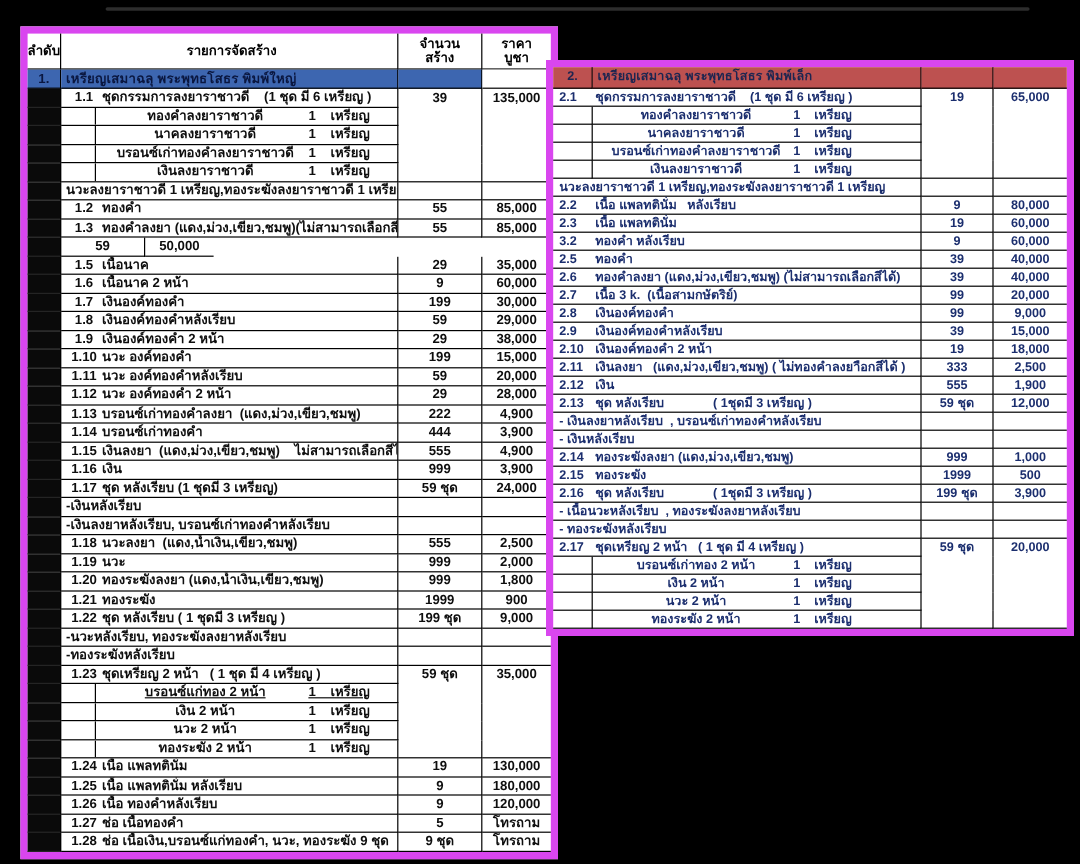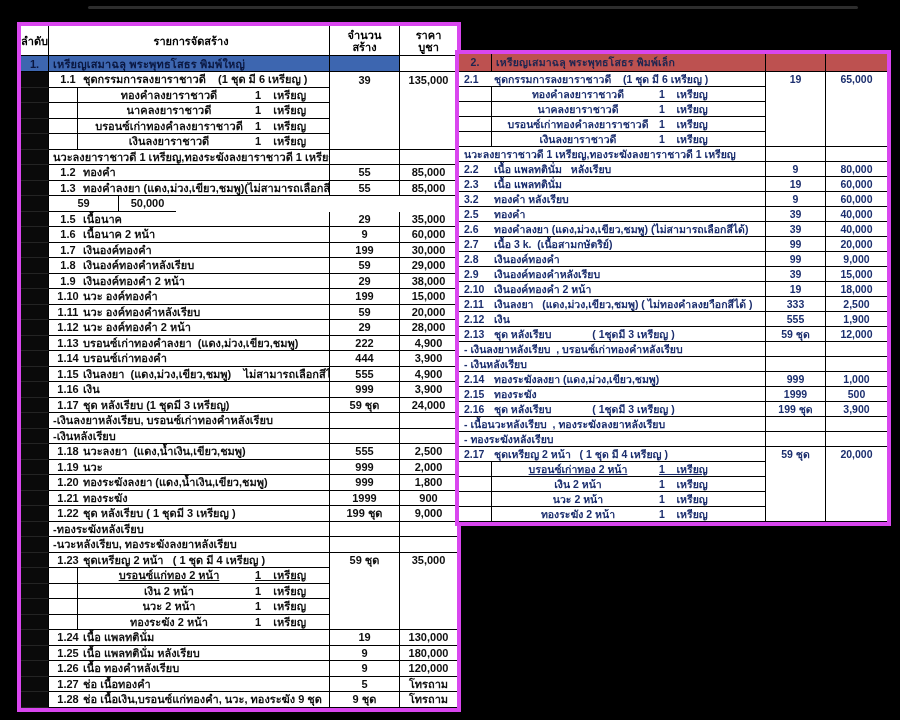--- a/index.html
+++ b/index.html
@@ -1,21 +1,21 @@
 <!DOCTYPE html>
 <html><head>
 <meta charset="utf-8">
 <style>
   html,body{margin:0;padding:0;}
   body{
     width:900px;height:720px;position:relative;background:#000;
     font-family:"Liberation Sans",sans-serif;font-weight:bold;overflow:hidden;
   }
   .scratch{position:absolute;left:88px;top:6px;width:770px;height:3px;background:#3c3c3c;opacity:.75;border-radius:2px;}
-  .tbl{position:absolute;background:#fff;border:4px solid #d946ef;}
+  .tbl{position:absolute;background:#fff;border:6px solid #d946ef;}
   .tbl-left{
     left:17px;top:22px;width:436px;font-size:11px;line-height:14px;
     --rh:15.5px;--bh:16px;--w-num:28px;--w-desc:281px;--w-qty:70px;--w-price:57px;
   }
   .tbl-right{
     left:455px;top:50px;width:428px;font-size:10.5px;line-height:13px;
     --rh:15px;--bh:18px;--w-num:33px;--w-desc:274px;--w-qty:60px;--w-price:61px;
   }
   .row{display:flex;}
   .cell{
@@ -187,27 +187,27 @@
       <div class="cell c-price">3,900</div>
     </div>
     <div class="row">
       <div class="cell c-num blackcol"></div>
       <div class="cell c-desc"><div class="inum">1.17</div><div class="">ชุด หลังเรียบ (1 ชุดมี 3 เหรียญ)</div></div>
       <div class="cell c-qty">59 ชุด</div>
       <div class="cell c-price">24,000</div>
     </div>
     <div class="row">
       <div class="cell c-num blackcol"></div>
+      <div class="cell c-desc">-เงินหลังเรียบ</div>
+      <div class="cell c-qty"></div>
+      <div class="cell c-price"></div>
+    </div>
+    <div class="row">
+      <div class="cell c-num blackcol"></div>
       <div class="cell c-desc">-เงินลงยาหลังเรียบ, บรอนซ์เก่าทองคำหลังเรียบ</div>
-      <div class="cell c-qty"></div>
-      <div class="cell c-price"></div>
-    </div>
-    <div class="row">
-      <div class="cell c-num blackcol"></div>
-      <div class="cell c-desc">-เงินหลังเรียบ</div>
       <div class="cell c-qty"></div>
       <div class="cell c-price"></div>
     </div>
     <div class="row">
       <div class="cell c-num blackcol"></div>
       <div class="cell c-desc"><div class="inum">1.18</div><div class="">นวะลงยา  (แดง,น้ำเงิน,เขียว,ชมพู)</div></div>
       <div class="cell c-qty">555</div>
       <div class="cell c-price">2,500</div>
     </div>
     <div class="row">
@@ -229,27 +229,27 @@
       <div class="cell c-price">900</div>
     </div>
     <div class="row">
       <div class="cell c-num blackcol"></div>
       <div class="cell c-desc"><div class="inum">1.22</div><div class="">ชุด หลังเรียบ ( 1 ชุดมี 3 เหรียญ )</div></div>
       <div class="cell c-qty">199 ชุด</div>
       <div class="cell c-price">9,000</div>
     </div>
     <div class="row">
       <div class="cell c-num blackcol"></div>
+      <div class="cell c-desc">-นวะหลังเรียบ, ทองระฆังลงยาหลังเรียบ</div>
+      <div class="cell c-qty"></div>
+      <div class="cell c-price"></div>
+    </div>
+    <div class="row">
+      <div class="cell c-num blackcol"></div>
       <div class="cell c-desc">-ทองระฆังหลังเรียบ</div>
-      <div class="cell c-qty"></div>
-      <div class="cell c-price"></div>
-    </div>
-    <div class="row">
-      <div class="cell c-num blackcol"></div>
-      <div class="cell c-desc">-นวะหลังเรียบ, ทองระฆังลงยาหลังเรียบ</div>
       <div class="cell c-qty"></div>
       <div class="cell c-price"></div>
     </div>
     <div class="row">
       <div class="cell c-num blackcol"></div>
       <div class="cell c-desc"><div class="inum">1.23</div><div class="">ชุดเหรียญ 2 หน้า   ( 1 ชุด มี 4 เหรียญ )</div></div>
       <div class="cell c-qty nb">59 ชุด</div>
       <div class="cell c-price nb">35,000</div>
     </div>
     <div class="row">
@@ -443,21 +443,21 @@
       <div class="cell c-qty"></div>
       <div class="cell c-price"></div>
     </div>
     <div class="row">
       <div class="cell c-merged"><div class="inum">2.17</div><div class="">ชุดเหรียญ 2 หน้า   ( 1 ชุด มี 4 เหรียญ )</div></div>
       <div class="cell c-qty nb">59 ชุด</div>
       <div class="cell c-price nb">20,000</div>
     </div>
     <div class="row">
       <div class="cell c-num"></div>
-      <div class="cell c-desc" style="padding-left: 0px; text-decoration: underline;"><div class="subname">บรอนซ์เก่าทอง 2 หน้า</div><div class="">1    เหรียญ</div></div>
+      <div class="cell c-desc" style="padding-left: 0px;"><div class="subname">บรอนซ์เก่าทอง 2 หน้า</div><div class="">1    เหรียญ</div></div>
       <div class="cell c-qty nb"></div>
       <div class="cell c-price nb"></div>
     </div>
     <div class="row">
       <div class="cell c-num"></div>
       <div class="cell c-desc" style="padding-left: 0px;"><div class="subname">เงิน 2 หน้า</div><div class="">1    เหรียญ</div></div>
       <div class="cell c-qty nb"></div>
       <div class="cell c-price nb"></div>
     </div>
     <div class="row">

